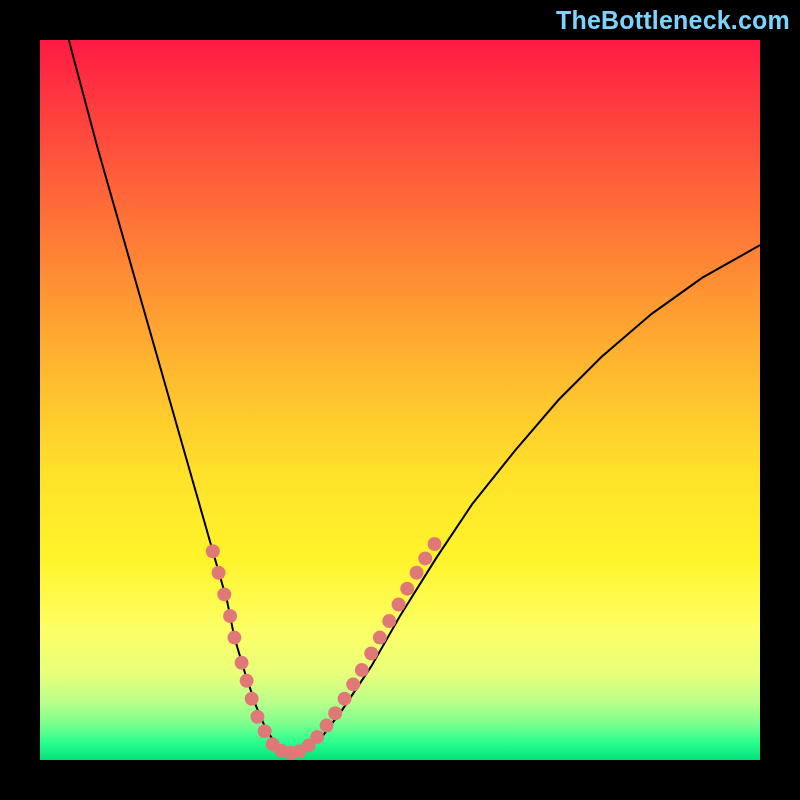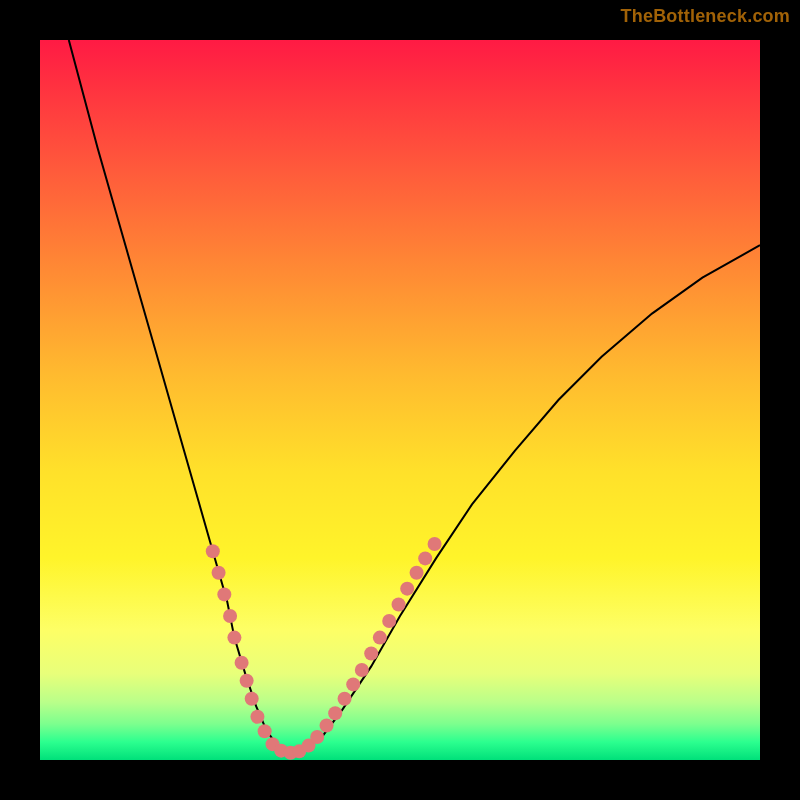--- a/index.html
+++ b/index.html
@@ -37,23 +37,23 @@
       #7cff8e 95%,
       #2cff8f 97.5%,
       #00e07a 100%
     );
   }
   .watermark {
     position: absolute;
     top: 6px;
     right: 10px;
     font-family: Arial, Helvetica, sans-serif;
-    font-size: 18px;
+    font-size: 25px;
     font-weight: 600;
-    color: #a16207;
+    color: #7dd3fc;
     letter-spacing: 0.2px;
   }
   svg.curve {
     position: absolute;
     left: 0;
     top: 0;
     width: 720px;
     height: 720px;
     overflow: visible;
   }

